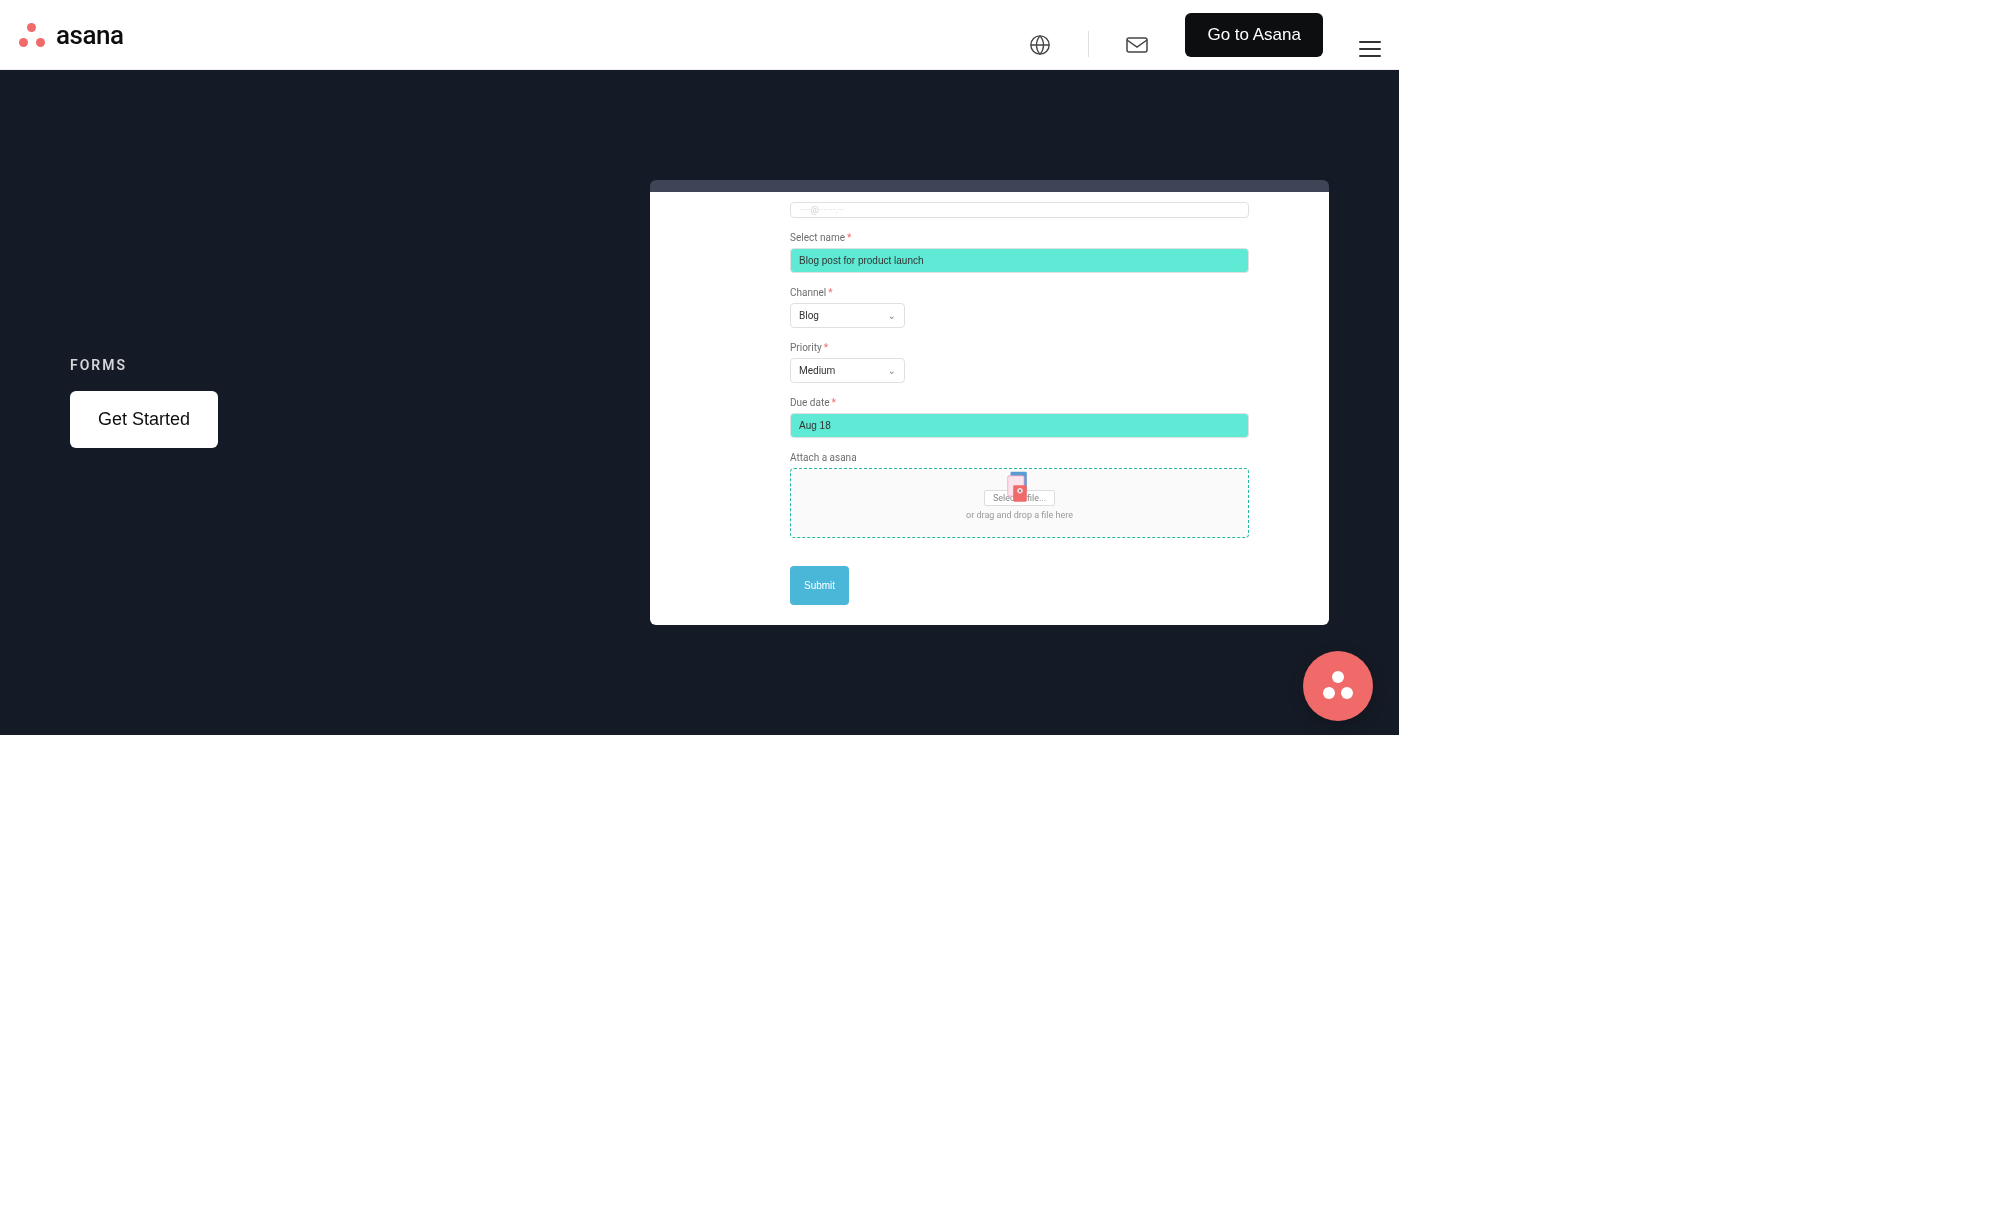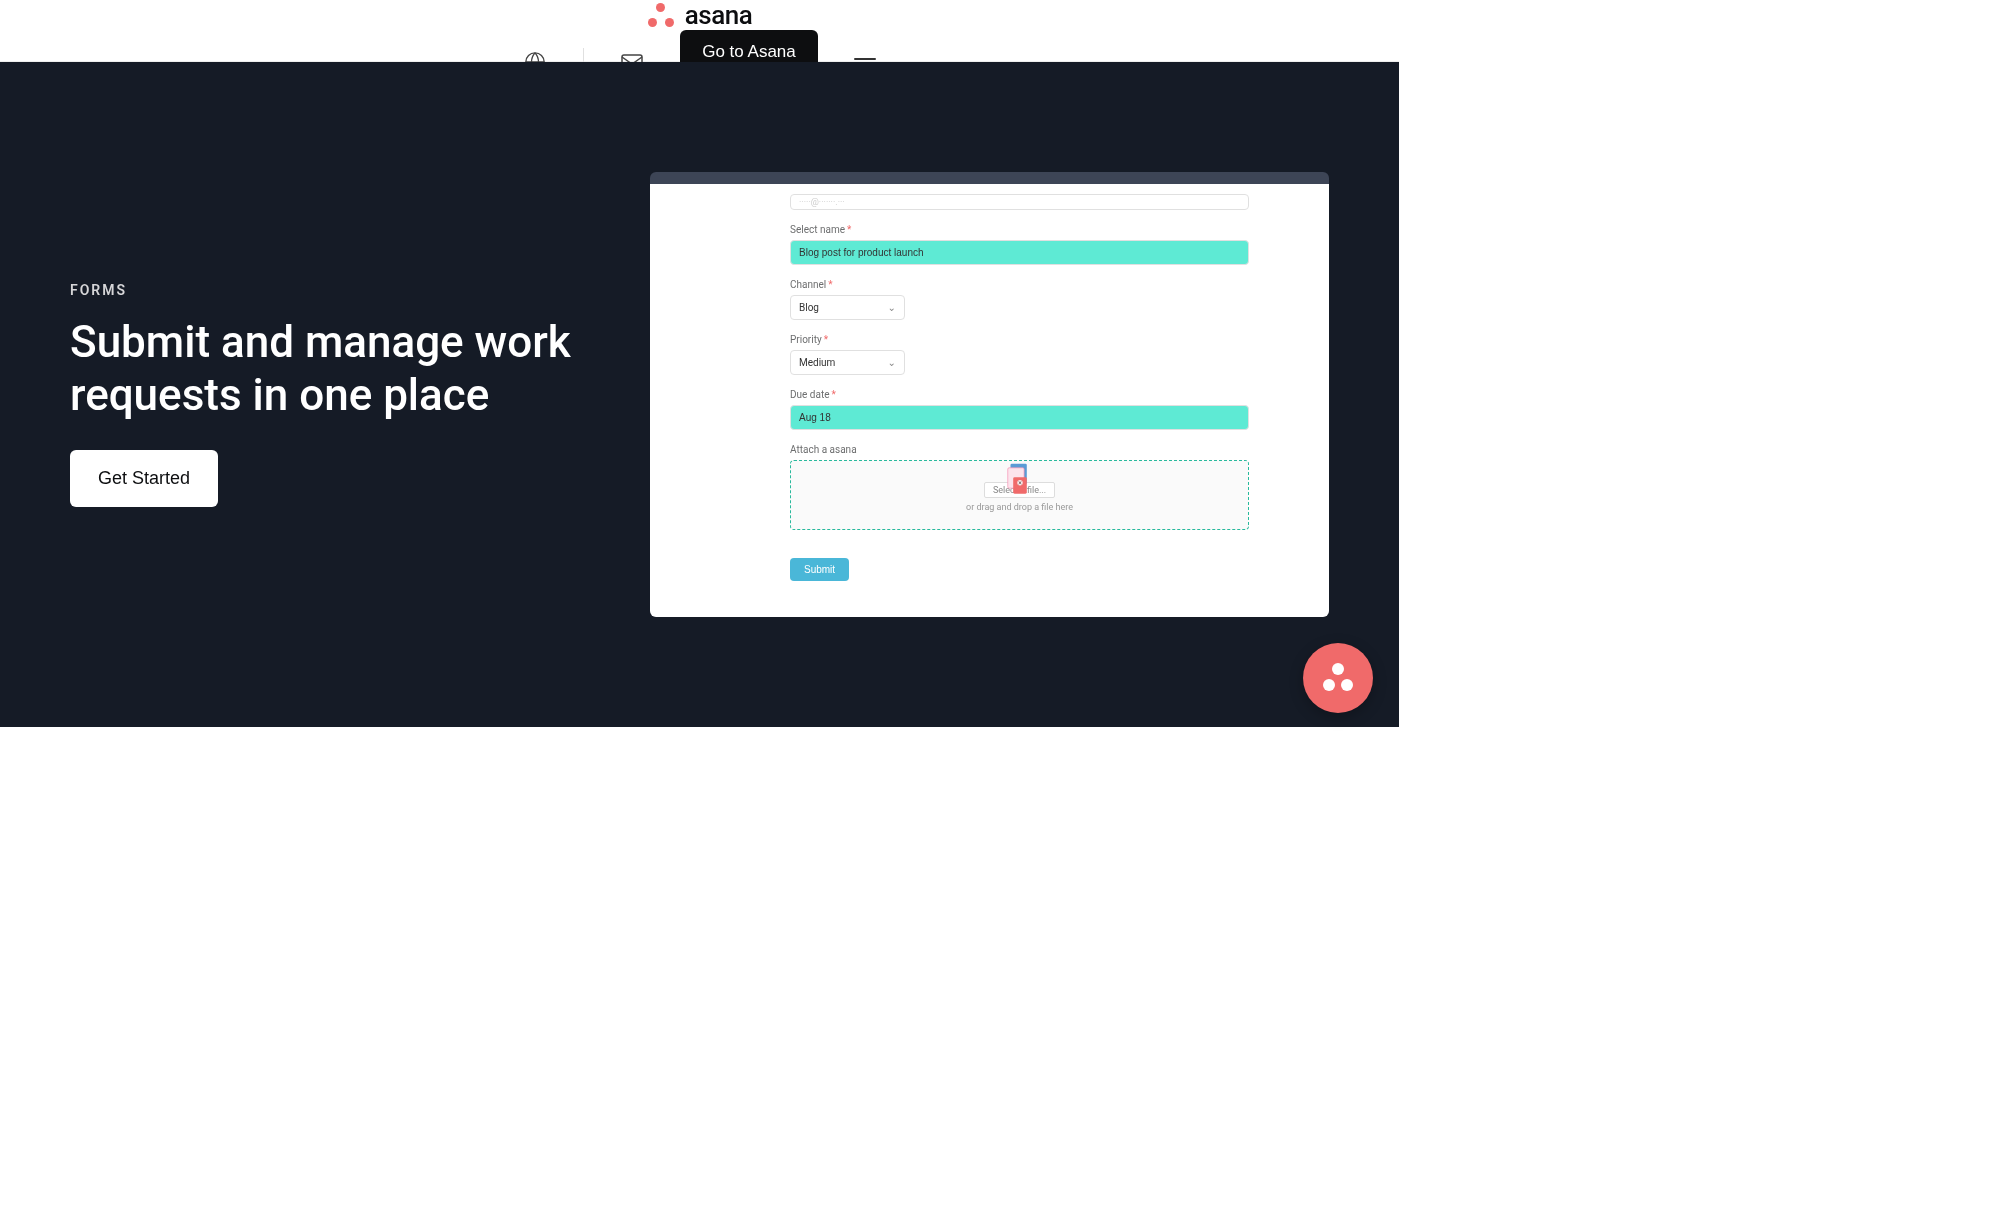--- a/index.html
+++ b/index.html
@@ -7,28 +7,27 @@
     font-family: -apple-system, BlinkMacSystemFont, "Segoe UI", Roboto, Helvetica, Arial, sans-serif;
     background: #fff;
     width: 1399px;
     height: 859px;
     overflow: hidden;
     position: relative;
   }
 
   
   .header {
-    height: 62px;
+    height: 70px;
     background: #fff;
     display: flex;
     align-items: center;
     justify-content: space-between;
-    padding: 0 18px;
+    padding: 12px 18px;
     border-bottom: 1px solid #eee;
-    flex-direction: column;
   }
   .logo-wrap {
     display: flex;
     align-items: center;
     gap: 10px;
   }
   .logo-dots {
     width: 28px; height: 28px;
     position: relative;
   }
@@ -197,21 +196,21 @@
   .drop-hint {
     font-size: 9px;
     color: #999;
     margin-top: 4px;
   }
   .submit-btn {
     background: #4ab7d8;
     color: #fff;
     border: none;
     border-radius: 4px;
-    padding: 6px 14px;
+    padding: 14px 14px;
     font-size: 10px;
     cursor: pointer;
     margin-top: 14px;
   }
 
   
   .chat-bubble {
     position: absolute;
     bottom: 14px;
     right: 26px;
@@ -285,21 +284,20 @@
         <span></span>
         <span></span>
     </div>
   </div>
 </div>
 
 <div class="hero">
 
   <div class="hero-left">
     <div class="eyebrow">FORMS</div>
-    <h1 class="hero-title">Submit and manage work requests in one place</h1>
     <button class="get-started-btn">Get Started</button>
   </div>
 
   <div class="form-preview">
 
     <div class="truncated-top">·····@·······.···</div>
 
     <div class="field-row">
       <div class="field-label">
         <span>Select name</span>

